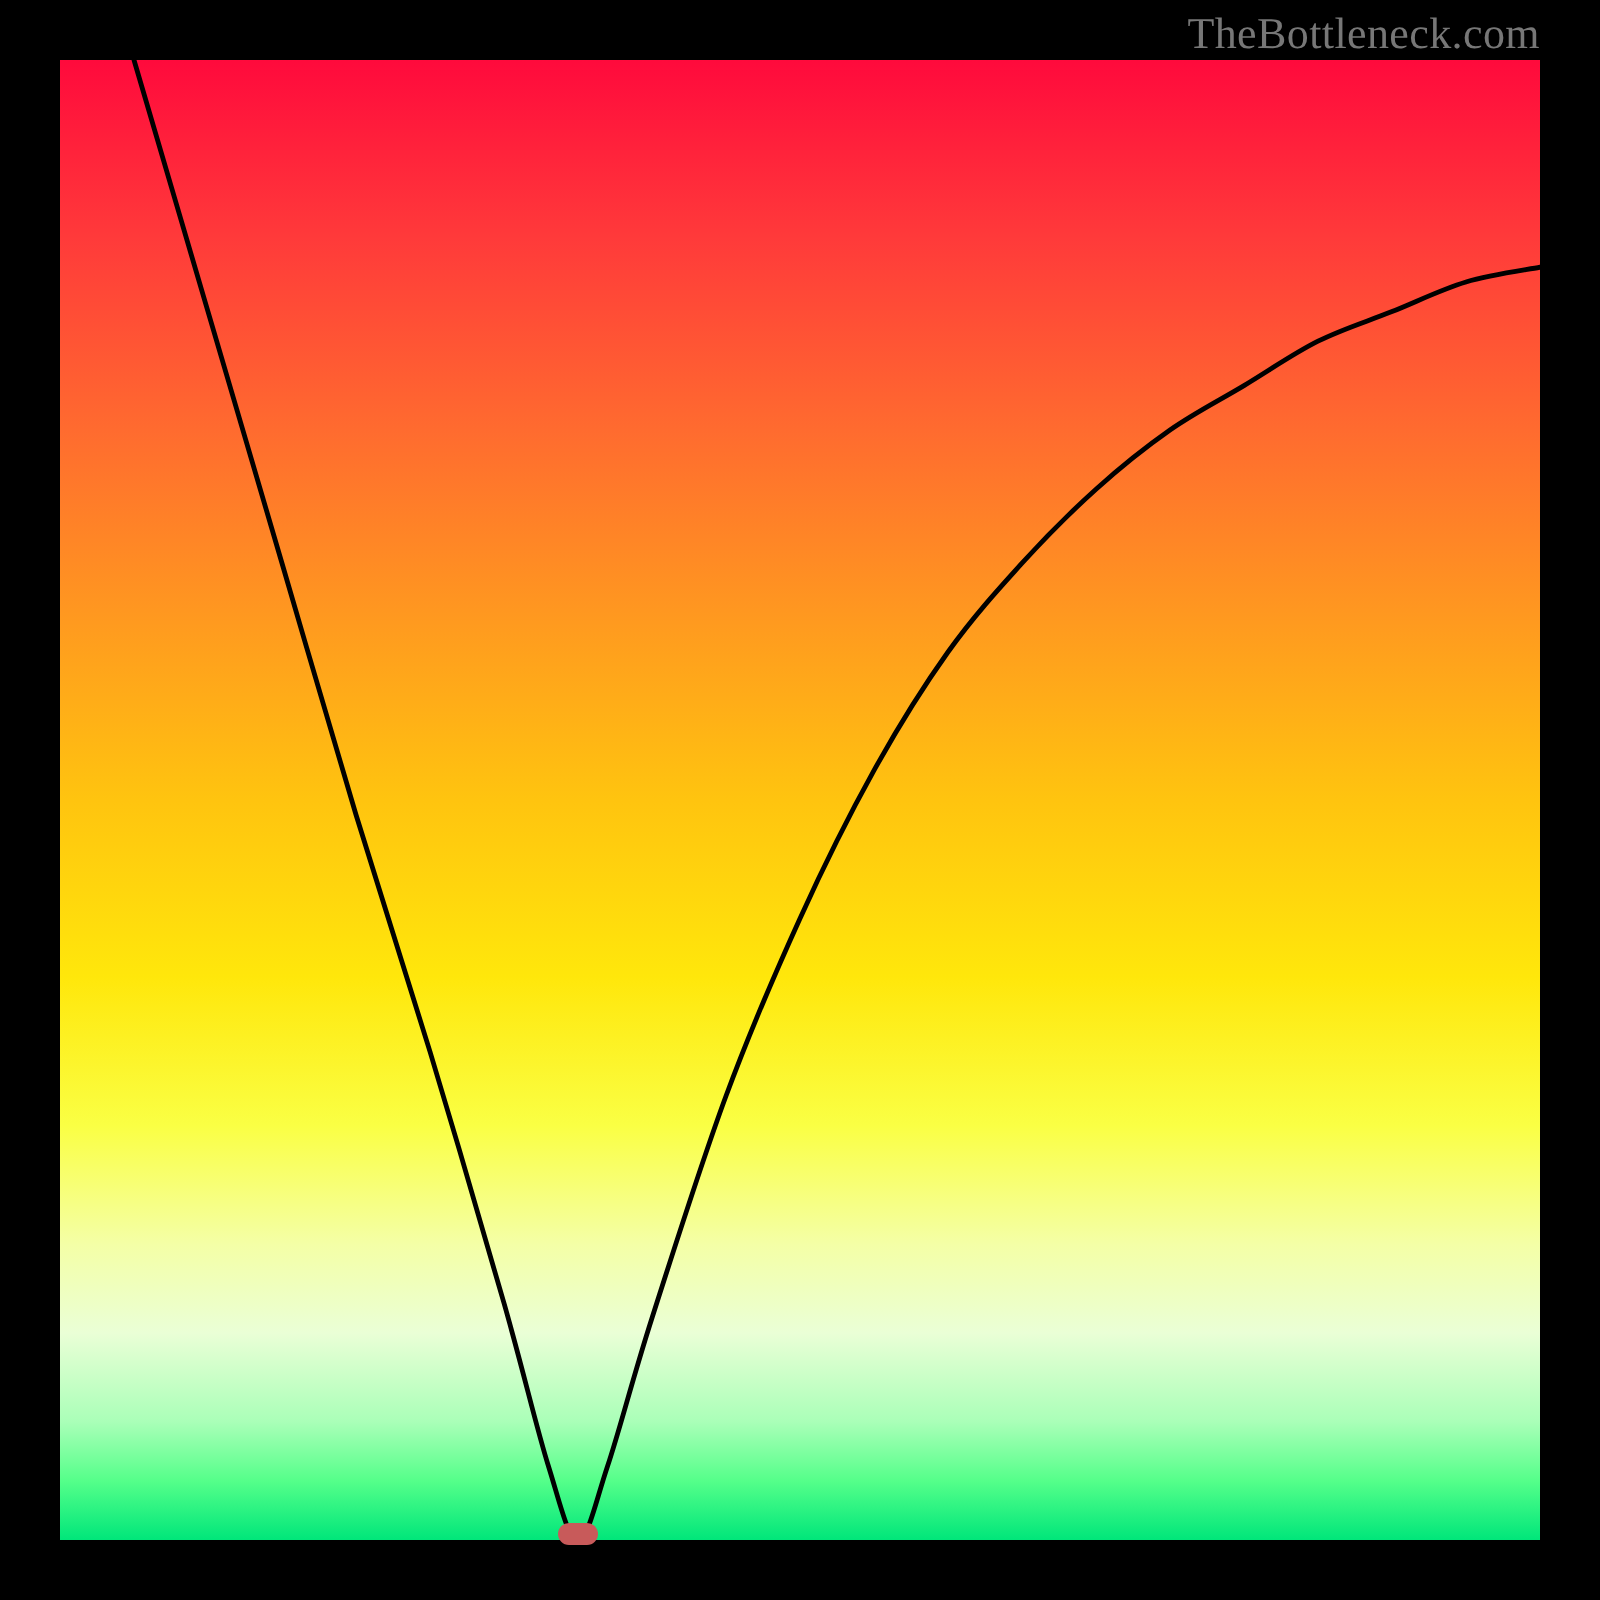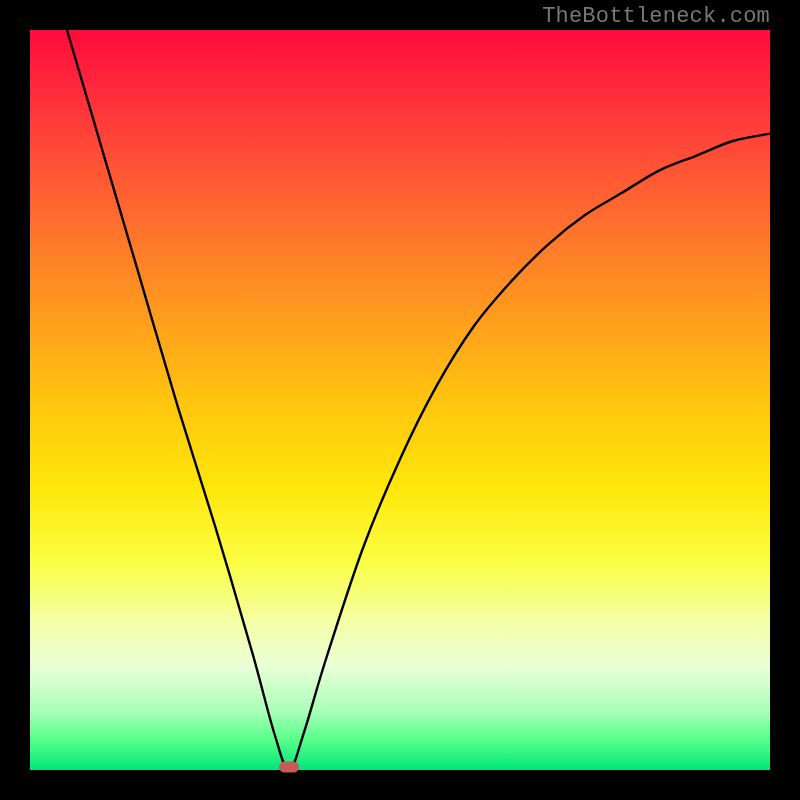--- a/index.html
+++ b/index.html
@@ -28,21 +28,21 @@
       #eaffd6 86%,
       #aaffb8 92%,
       #55ff8a 96%,
       #00e67a 100%
     );
   }
   .watermark {
     position: absolute;
     top: 4px;
     right: 30px;
-    font-family: Liberation Mono, monospace;
+    font-family: Liberation Serif, serif;
     font-size: 22px;
     color: #777;
     letter-spacing: 0.2px;
     user-select: none;
   }
   svg.curve {
     position: absolute;
     left: 0; top: 0;
     width: 740px;
     height: 740px;

